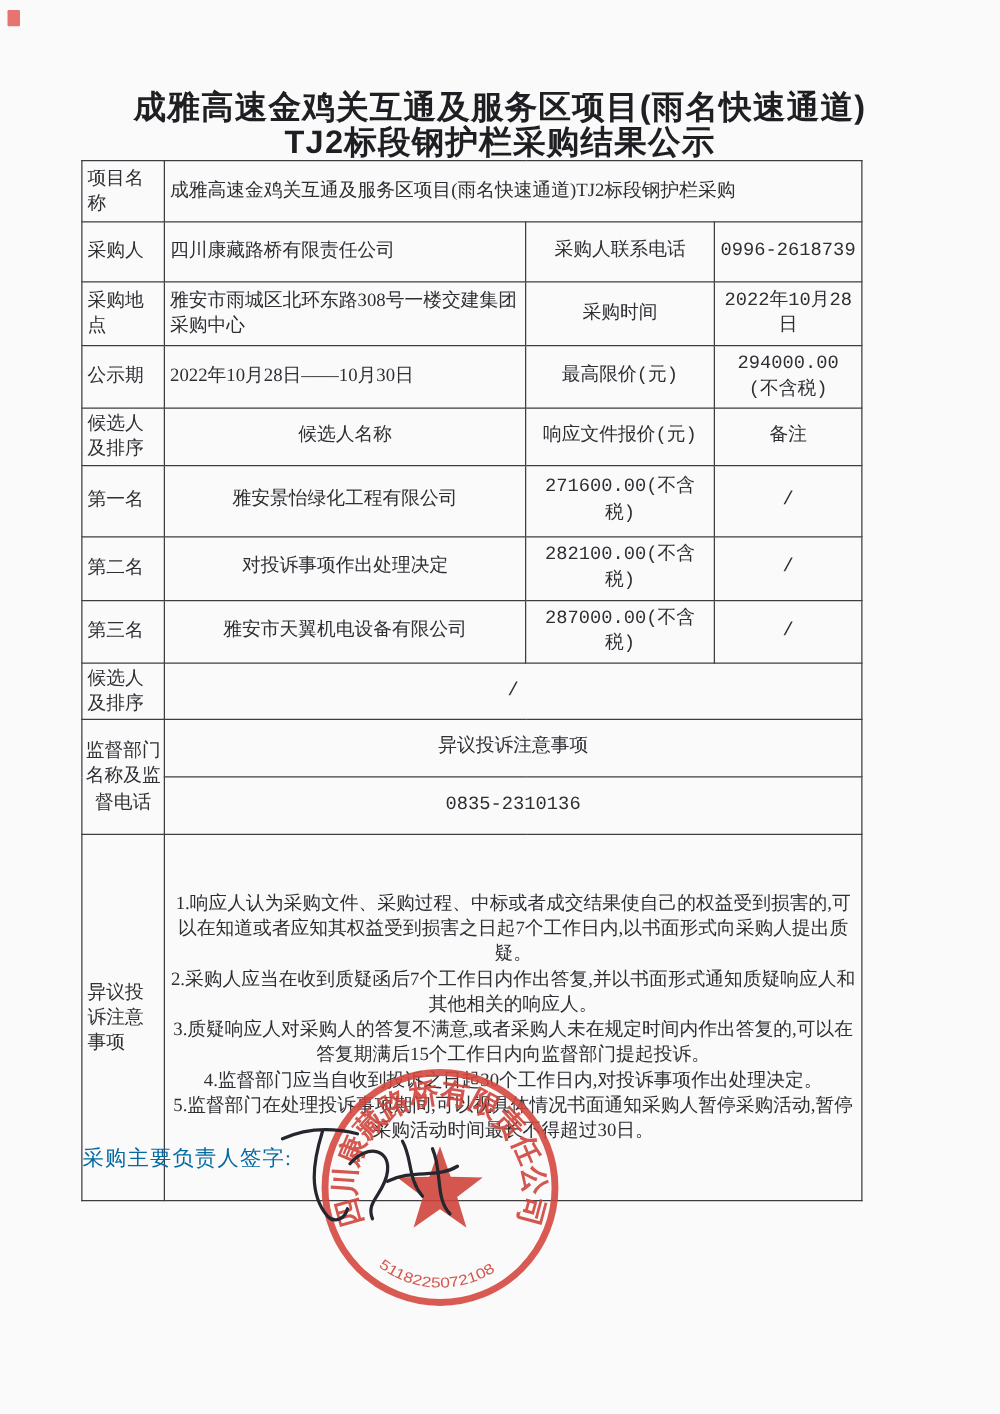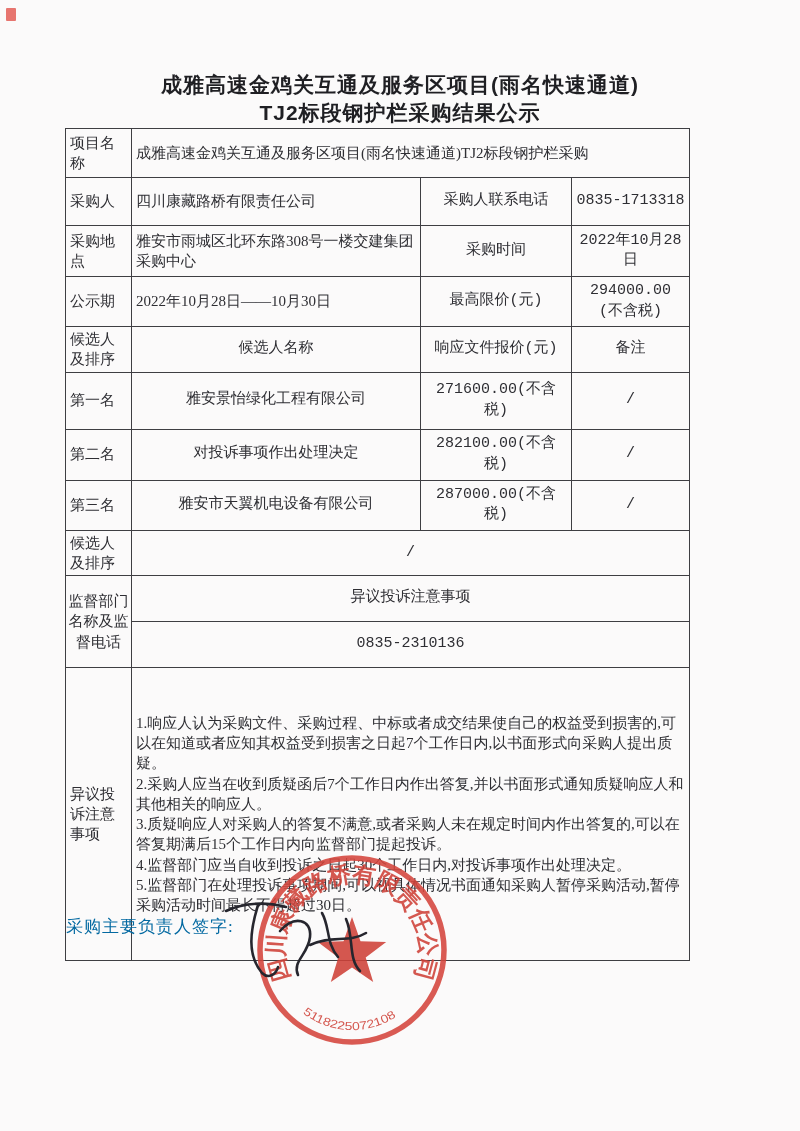--- a/index.html
+++ b/index.html
@@ -11,39 +11,39 @@
     overflow:hidden;
   }
   .page{position:absolute;inset:0;}
   .corner-mark{
     position:absolute;left:6px;top:8px;width:10px;height:13px;
     background:#e2544c;opacity:.8;border-radius:1px;
   }
   .title{
     position:absolute;left:0;top:71px;width:100%;
     text-align:center;font-family:"Liberation Sans", sans-serif;
-    font-weight:bold;font-size:21px;line-height:28px;color:#1f1f23;
+    font-weight:bold;font-size:26px;line-height:28px;color:#1f1f23;
     letter-spacing:1px;
   }
   table.doc{
     position:absolute;left:65px;top:128px;
     border-collapse:collapse;table-layout:fixed;width:624px;
   }
   table.doc td{
     border:1.6px solid #3e3e42;
     font-size:15px;line-height:1.35;
     vertical-align:middle;
     padding:2px 4px;
     overflow:hidden;
   }
   td.lbl{text-align:left;padding:2px 2px 2px 3px;}
   td.val-left{text-align:left;padding-left:7px;}
   td.center{text-align:center;font-family:Liberation Mono, monospace;}
   td.notes{
-    text-align:left;padding:8px 10px 8px 8px;
+    text-align:center;padding:8px 10px 8px 8px;
     font-size:15px;line-height:23px;
   }
   .price2{line-height:20px;}
   .sign-label{
     position:absolute;left:66px;top:915px;
     font-size:17px;color:#0369a1;letter-spacing:1px;
   }
   .stamp{
     position:absolute;left:253px;top:851px;width:200px;height:200px;
     opacity:.88;
@@ -75,21 +75,21 @@
     <tbody>
         <tr>
       <td class="lbl" style="height:44px">项目名称</td>
       <td class="val-left" colspan="3">成雅高速金鸡关互通及服务区项目(雨名快速通道)TJ2标段钢护栏采购</td>
     </tr>
 
     <tr>
       <td class="lbl" style="height:43px">采购人</td>
       <td class="val-left">四川康藏路桥有限责任公司</td>
       <td class="center">采购人联系电话</td>
-      <td class="center">0835-1713318</td>
+      <td class="center">0996-2618739</td>
     </tr>
 
     <tr>
       <td class="lbl" style="height:46px">采购地点</td>
       <td class="val-left">雅安市雨城区北环东路308号一楼交建集团采购中心</td>
       <td class="center">采购时间</td>
       <td class="center">2022年10月28日</td>
     </tr>
 
     <tr>

